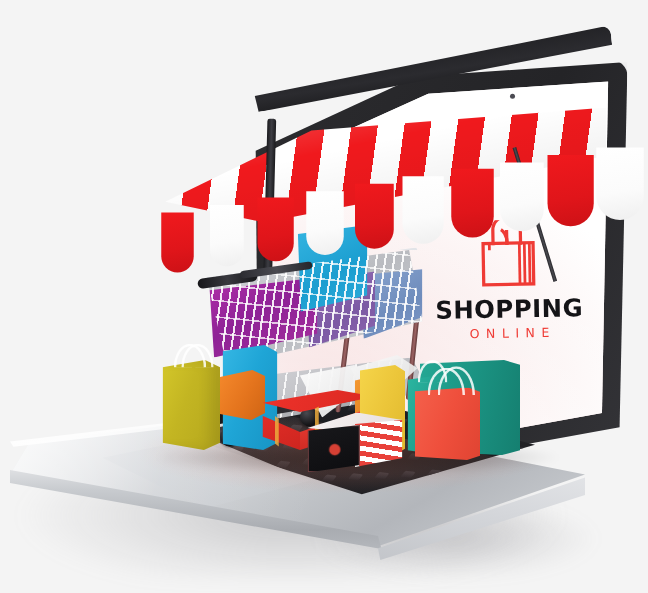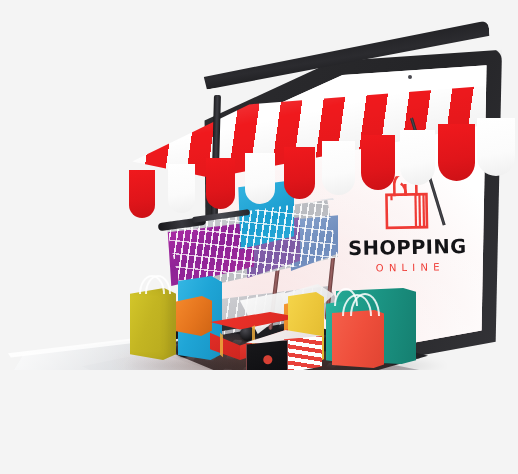--- a/index.html
+++ b/index.html
@@ -2,21 +2,21 @@
 <html><head>
 <meta charset="utf-8">
 <style>
   html,body{margin:0;padding:0;}
   body{
     width:518px;height:474px;overflow:hidden;
     background:#f4f4f4;
     font-family:"Liberation Sans", sans-serif;
     position:relative;
   }
-  #stage{position:absolute;inset:0;width:518px;height:370px;overflow:hidden;background:#f4f4f4;}
+  #stage{position:absolute;inset:0;width:518px;height:474px;overflow:hidden;background:#f4f4f4;}
 
   
   .ground-shadow{
     position:absolute;left:18px;top:352px;width:430px;height:110px;
     background:radial-gradient(ellipse at 50% 55%, rgba(120,120,125,.34) 0%, rgba(140,140,145,.16) 42%, rgba(160,160,165,0) 72%);
     filter:blur(7px);
   }
   .ground-shadow2{
     position:absolute;left:250px;top:398px;width:230px;height:66px;
     background:radial-gradient(ellipse at 50% 50%, rgba(110,110,118,.26) 0%, rgba(150,150,155,0) 70%);

